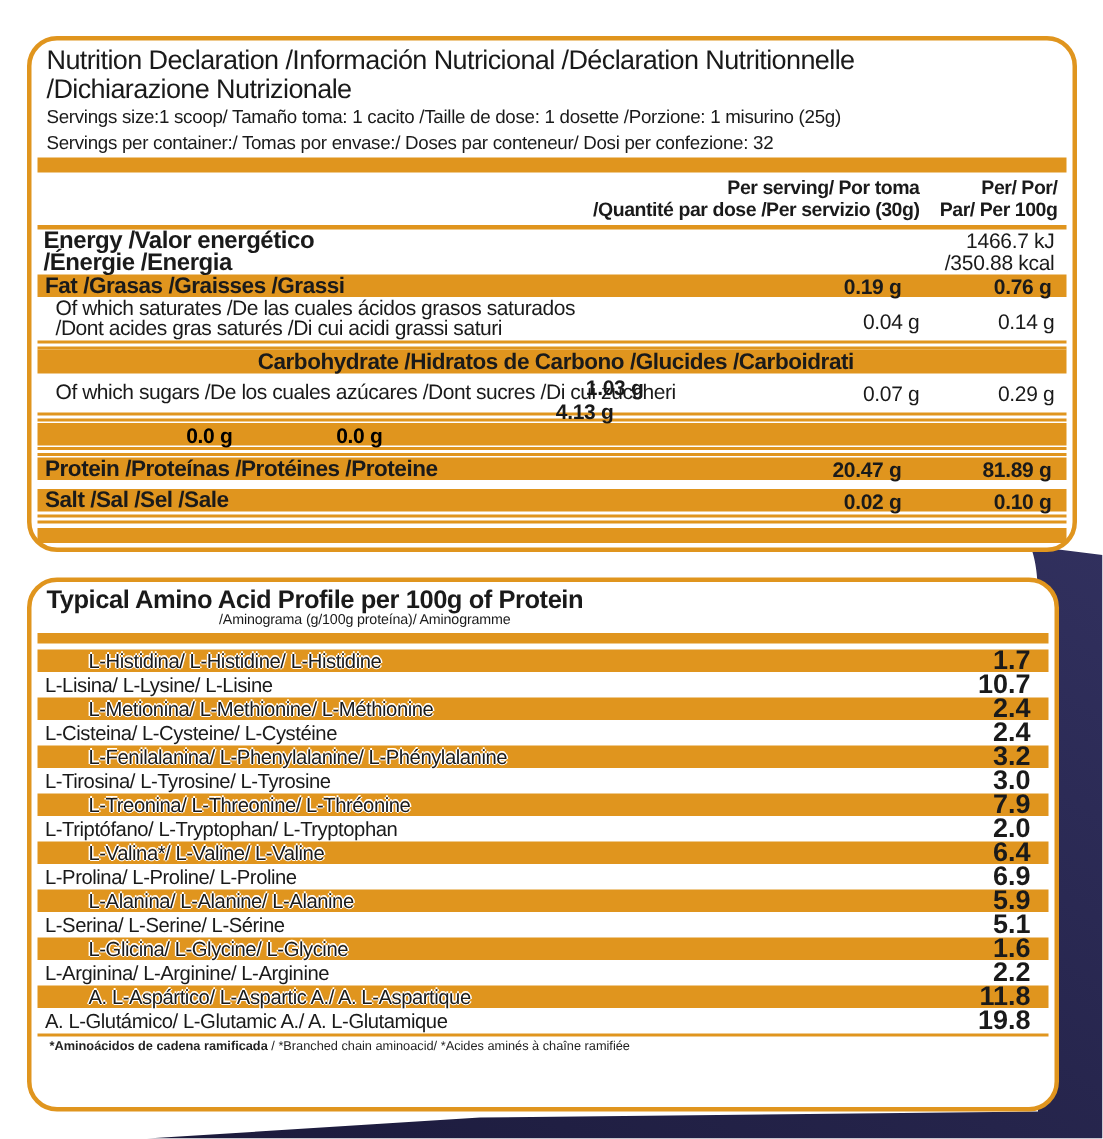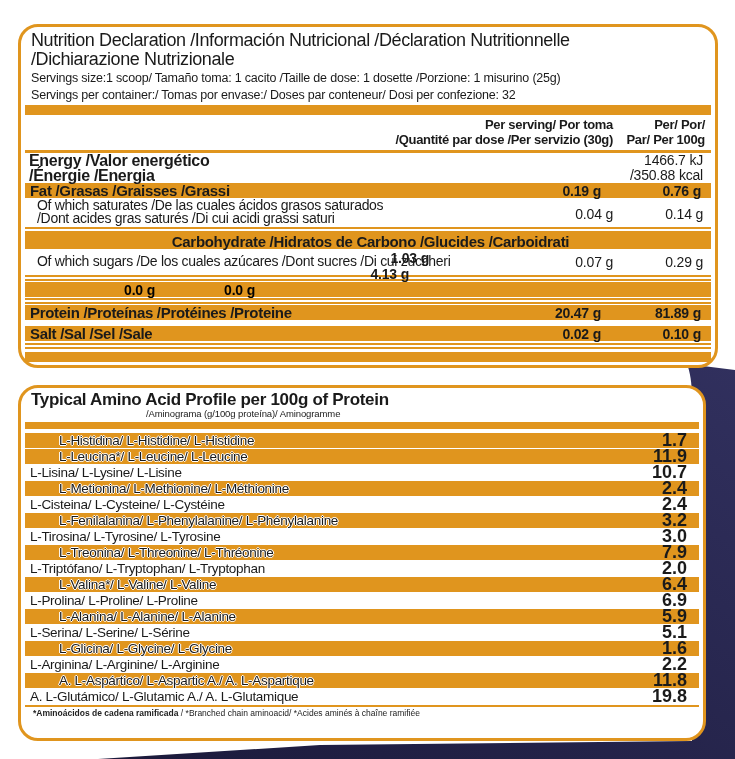--- a/index.html
+++ b/index.html
@@ -177,24 +177,20 @@
 <div class="card" id="card2">
   <div class="p2-title">Typical Amino Acid Profile per 100g of Protein</div>
   <div class="p2-sub">/Aminograma (g/100g proteína)/ Aminogramme</div>
   <div class="bar2"></div>
 
   <div id="amino-table">
       <div class="arow hl">
         <span class="alabel">L-Histidina/ L-Histidine/ L-Histidine</span>
         <span class="avalue">1.7</span>
       </div>
-      <div class="arow hl">
-        <span class="alabel">L-Leucina*/ L-Leucine/ L-Leucine</span>
-        <span class="avalue">11.9</span>
-      </div>
       <div class="arow">
         <span class="alabel">L-Lisina/ L-Lysine/ L-Lisine</span>
         <span class="avalue">10.7</span>
       </div>
       <div class="arow hl">
         <span class="alabel">L-Metionina/ L-Methionine/ L-Méthionine</span>
         <span class="avalue">2.4</span>
       </div>
       <div class="arow">
         <span class="alabel">L-Cisteina/ L-Cysteine/ L-Cystéine</span>

